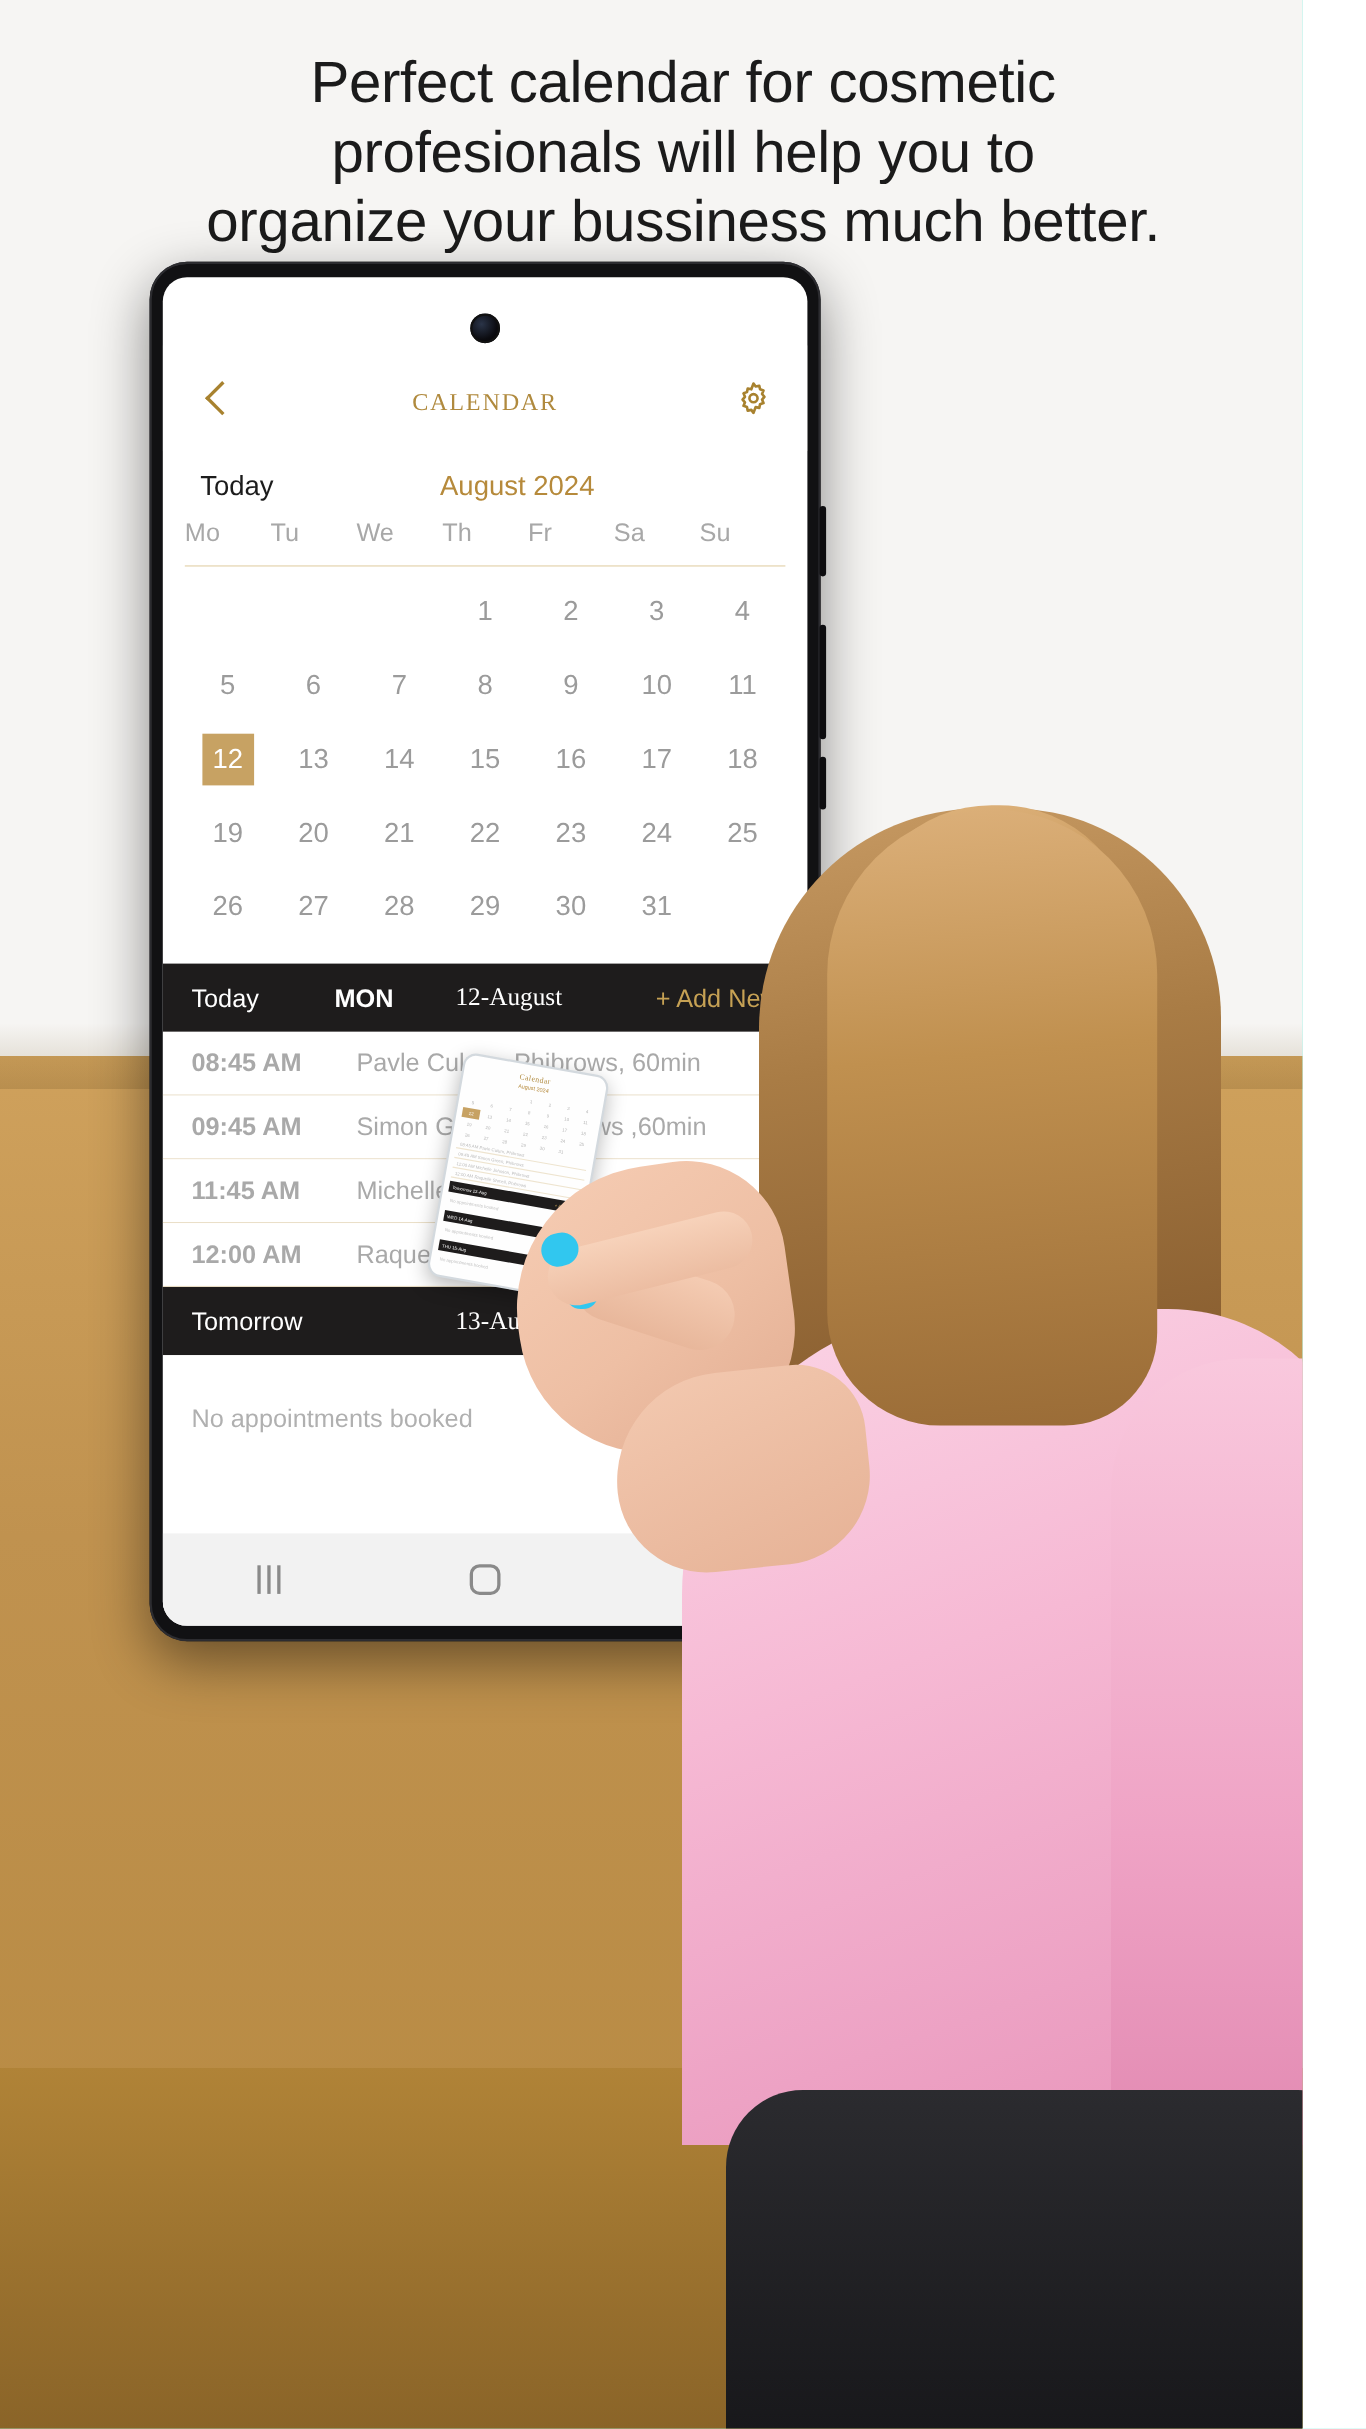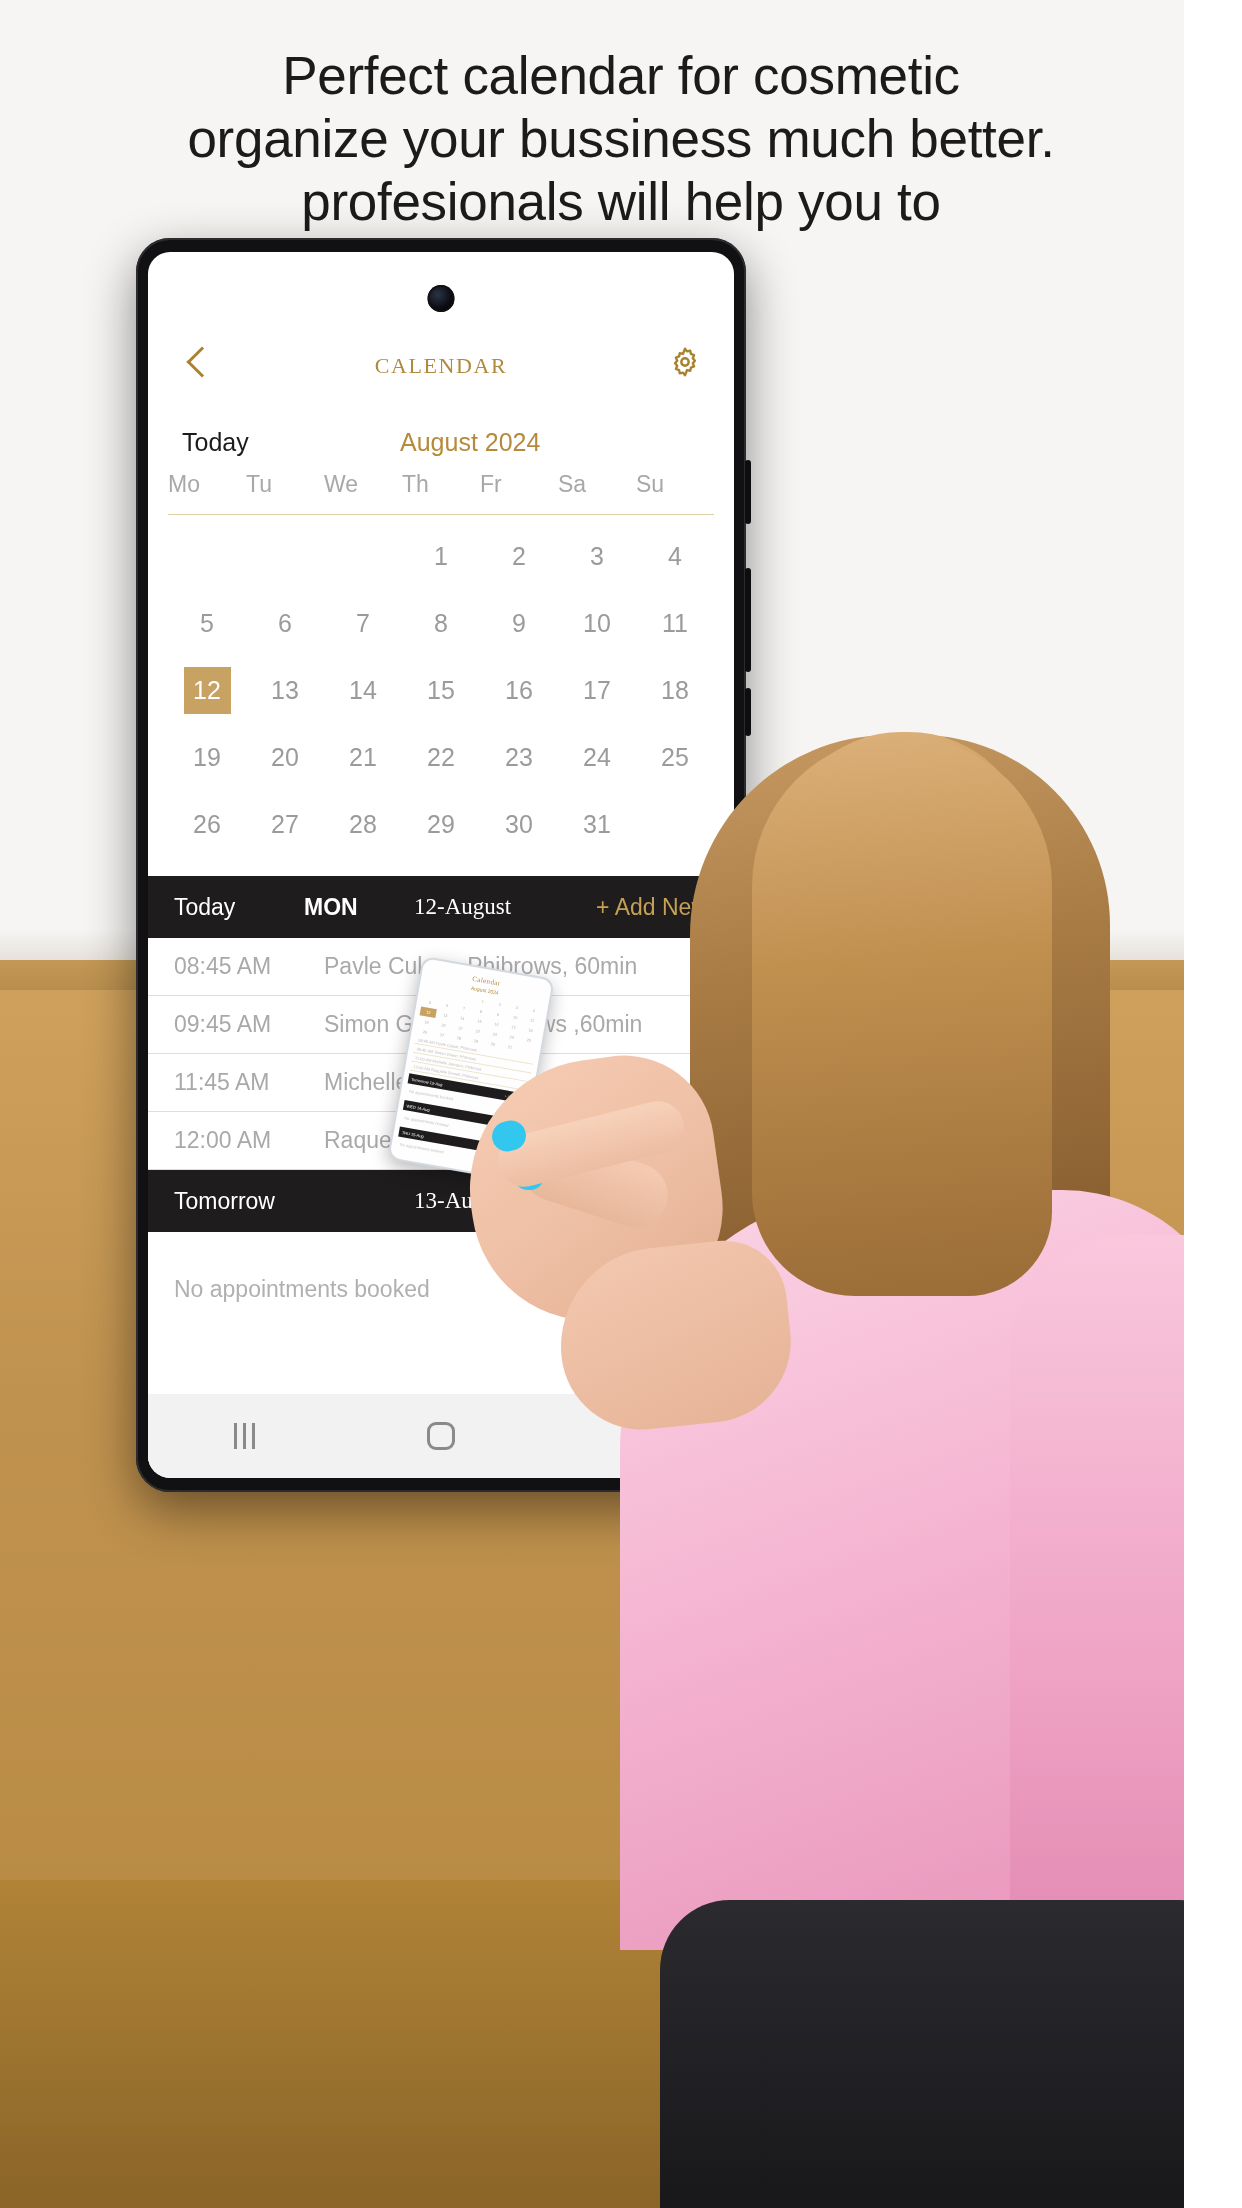--- a/index.html
+++ b/index.html
@@ -234,20 +234,21 @@
     height: 58px;
     padding: 0 26px;
     border-bottom: 1px solid #e8dcc3;
     background: #fff;
   }
   .appt:last-child { border-bottom: 1px solid #e8dcc3; }
   .appt-time {
     color: #a9a9a9;
     font-size: 23px;
     width: 150px;
+    font-weight: bold;
   }
   .appt-text {
     color: #a9a9a9;
     font-size: 23px;
   }
   .empty-day {
     background: #fff;
     height: 115px;
     display: flex;
     align-items: center;
@@ -451,22 +452,22 @@
 
 <div id="stage">
 
   <div class="bg-top"></div>
   <div class="bg-bottom-left"></div>
   <div class="bg-wall-shadow"></div>
   <div class="bg-bottom-dark"></div>
 
   <div class="headline">
     <span class="ln">Perfect calendar for cosmetic</span>
+    <span class="ln">profesionals will help you to</span>
     <span class="ln">organize your bussiness much better.</span>
-    <span class="ln">profesionals will help you to</span>
   </div>
 
   <div class="model m-hair-back"></div>
   <div class="model m-shoulders"></div>
   <div class="model m-sleeve"></div>
   <div class="model m-head"></div>
   <div class="model m-hair-top"></div>
   <div class="model m-hair-front"></div>
   <div class="model m-skirt"></div>
 

